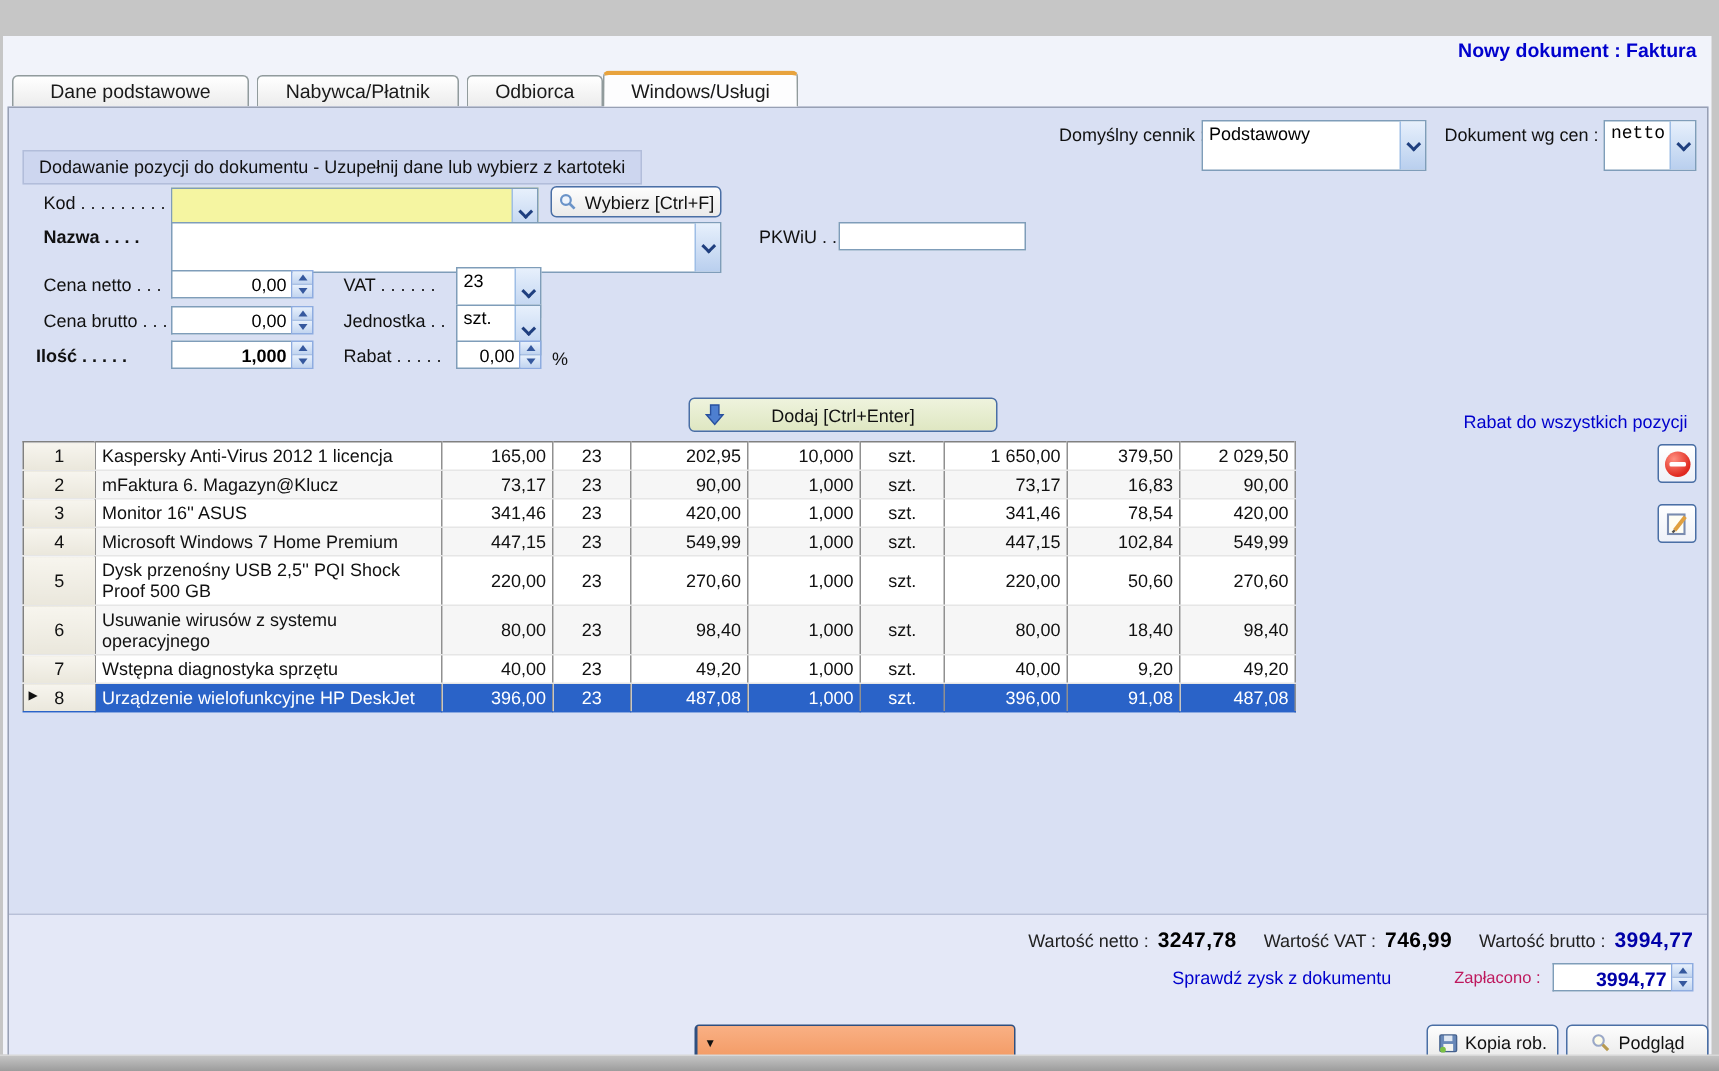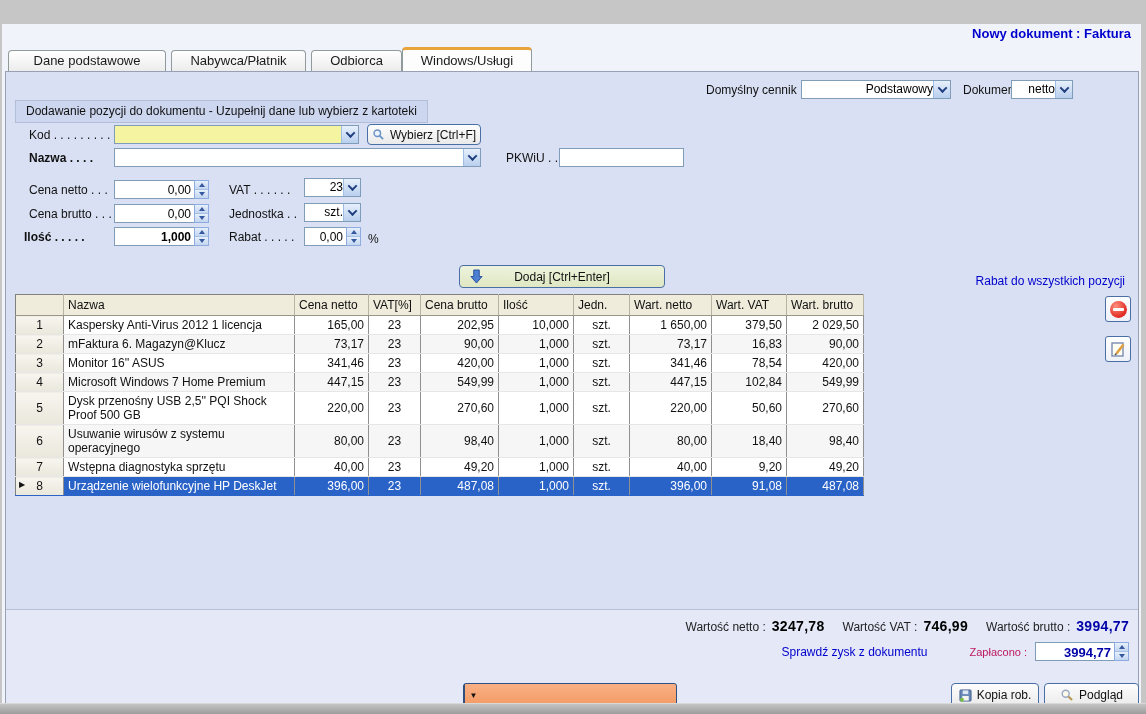--- a/index.html
+++ b/index.html
@@ -27,21 +27,21 @@
 
   
   .panel { position:absolute; top:47px; left:3px; width:1134px; height:656px;
     border:1px solid #98a0b4; background:#d9e0f3; }
 
   .lbl { position:absolute; font-size:12px; color:#111; white-space:nowrap; }
   .lbl.bold { font-weight:bold; }
 
   
   .field { position:absolute; height:19px; background:#fff; border:1px solid #7F9DB9; font-size:12px; }
-  .combo { position:absolute; height:19px; border:1px solid #7F9DB9; background:#fff; display:flex;text-align:right; }
+  .combo { position:absolute; height:34px; border:1px solid #7F9DB9; background:#fff; display:flex; }
   .combo .val { flex:1; font-size:12px; line-height:17px; padding-left:4px; overflow:hidden; white-space:nowrap; }
   .combo.yellow { background:#f5f5a1; }
   .combo.yellow .val { background:#f5f5a1; }
   .dd-btn { width:17px; background:linear-gradient(#e7f0fc,#b9cfee); border-left:1px solid #9ebee6;
     display:flex; align-items:center; justify-content:center; }
   .dd-btn::after { content:""; width:5px; height:5px; border-right:2px solid #1f3f7f;
     border-bottom:2px solid #1f3f7f; transform:rotate(45deg) translate(-1px,-1px); }
   .spin { position:absolute; height:19px; display:flex; }
   .spin .sfield { background:#fff; border:1px solid #7F9DB9; border-right:none; font-size:12px;
     text-align:right; padding:2px 3px 0 0; flex:1; white-space:nowrap; }
@@ -137,21 +137,21 @@
     <div class="tab active" style="left:400px; top:23px; width:130px;">Windows/Usługi</div>
 
     <div class="panel">
 
       <div class="lbl" style="left:700px; top:11px;">Domyślny cennik :</div>
       <div class="combo" style="left:795px; top:8px; width:150px;">
         <div class="val">Podstawowy</div>
         <div class="dd-btn"></div>
       </div>
       <div class="lbl" style="left:957px; top:11px;">Dokument wg cen :</div>
-      <div class="combo" style="left:1005px; top:8px; width:62px;">
+      <div class="combo" style="left:1063px; top:8px; width:62px;font-family:Liberation Mono, monospace;">
         <div class="val">netto</div>
         <div class="dd-btn"></div>
       </div>
 
       <div class="group-hdr">Dodawanie pozycji do dokumentu  -  Uzupełnij dane lub wybierz z kartoteki</div>
 
       <div class="lbl" style="left:23px; top:56px;">Kod . . . . . . . . .</div>
       <div class="combo yellow" style="left:108px; top:53px; width:245px;">
         <div class="val"></div>
         <div class="dd-btn"></div>
@@ -235,32 +235,20 @@
               <col style="width:74px">
               <col style="width:52px">
             <col style="width:78px">
               <col style="width:75px">
               <col style="width:56px">
               <col style="width:82px">
             <col style="width:75px">
               <col style="width:77px">
           </colgroup>
           <tbody>
-              <tr>
-            <th></th>
-            <th>Nazwa</th>
-            <th>Cena netto</th>
-            <th>VAT[%]</th>
-            <th>Cena brutto</th>
-            <th>Ilość</th>
-            <th>Jedn.</th>
-            <th>Wart. netto</th>
-            <th>Wart. VAT</th>
-            <th>Wart. brutto</th>
-          </tr>
           <tr>
             <td class="rowhdr">1</td>
             <td>Kaspersky Anti-Virus 2012 1 licencja</td>
             <td class="c-netto">165,00</td>
             <td class="ctr">23</td>
             <td class="num">202,95</td>
             <td class="c-ilosc">10,000</td>
             <td class="ctr">szt.</td>
             <td class="num">1 650,00</td>
             <td class="num">379,50</td>

